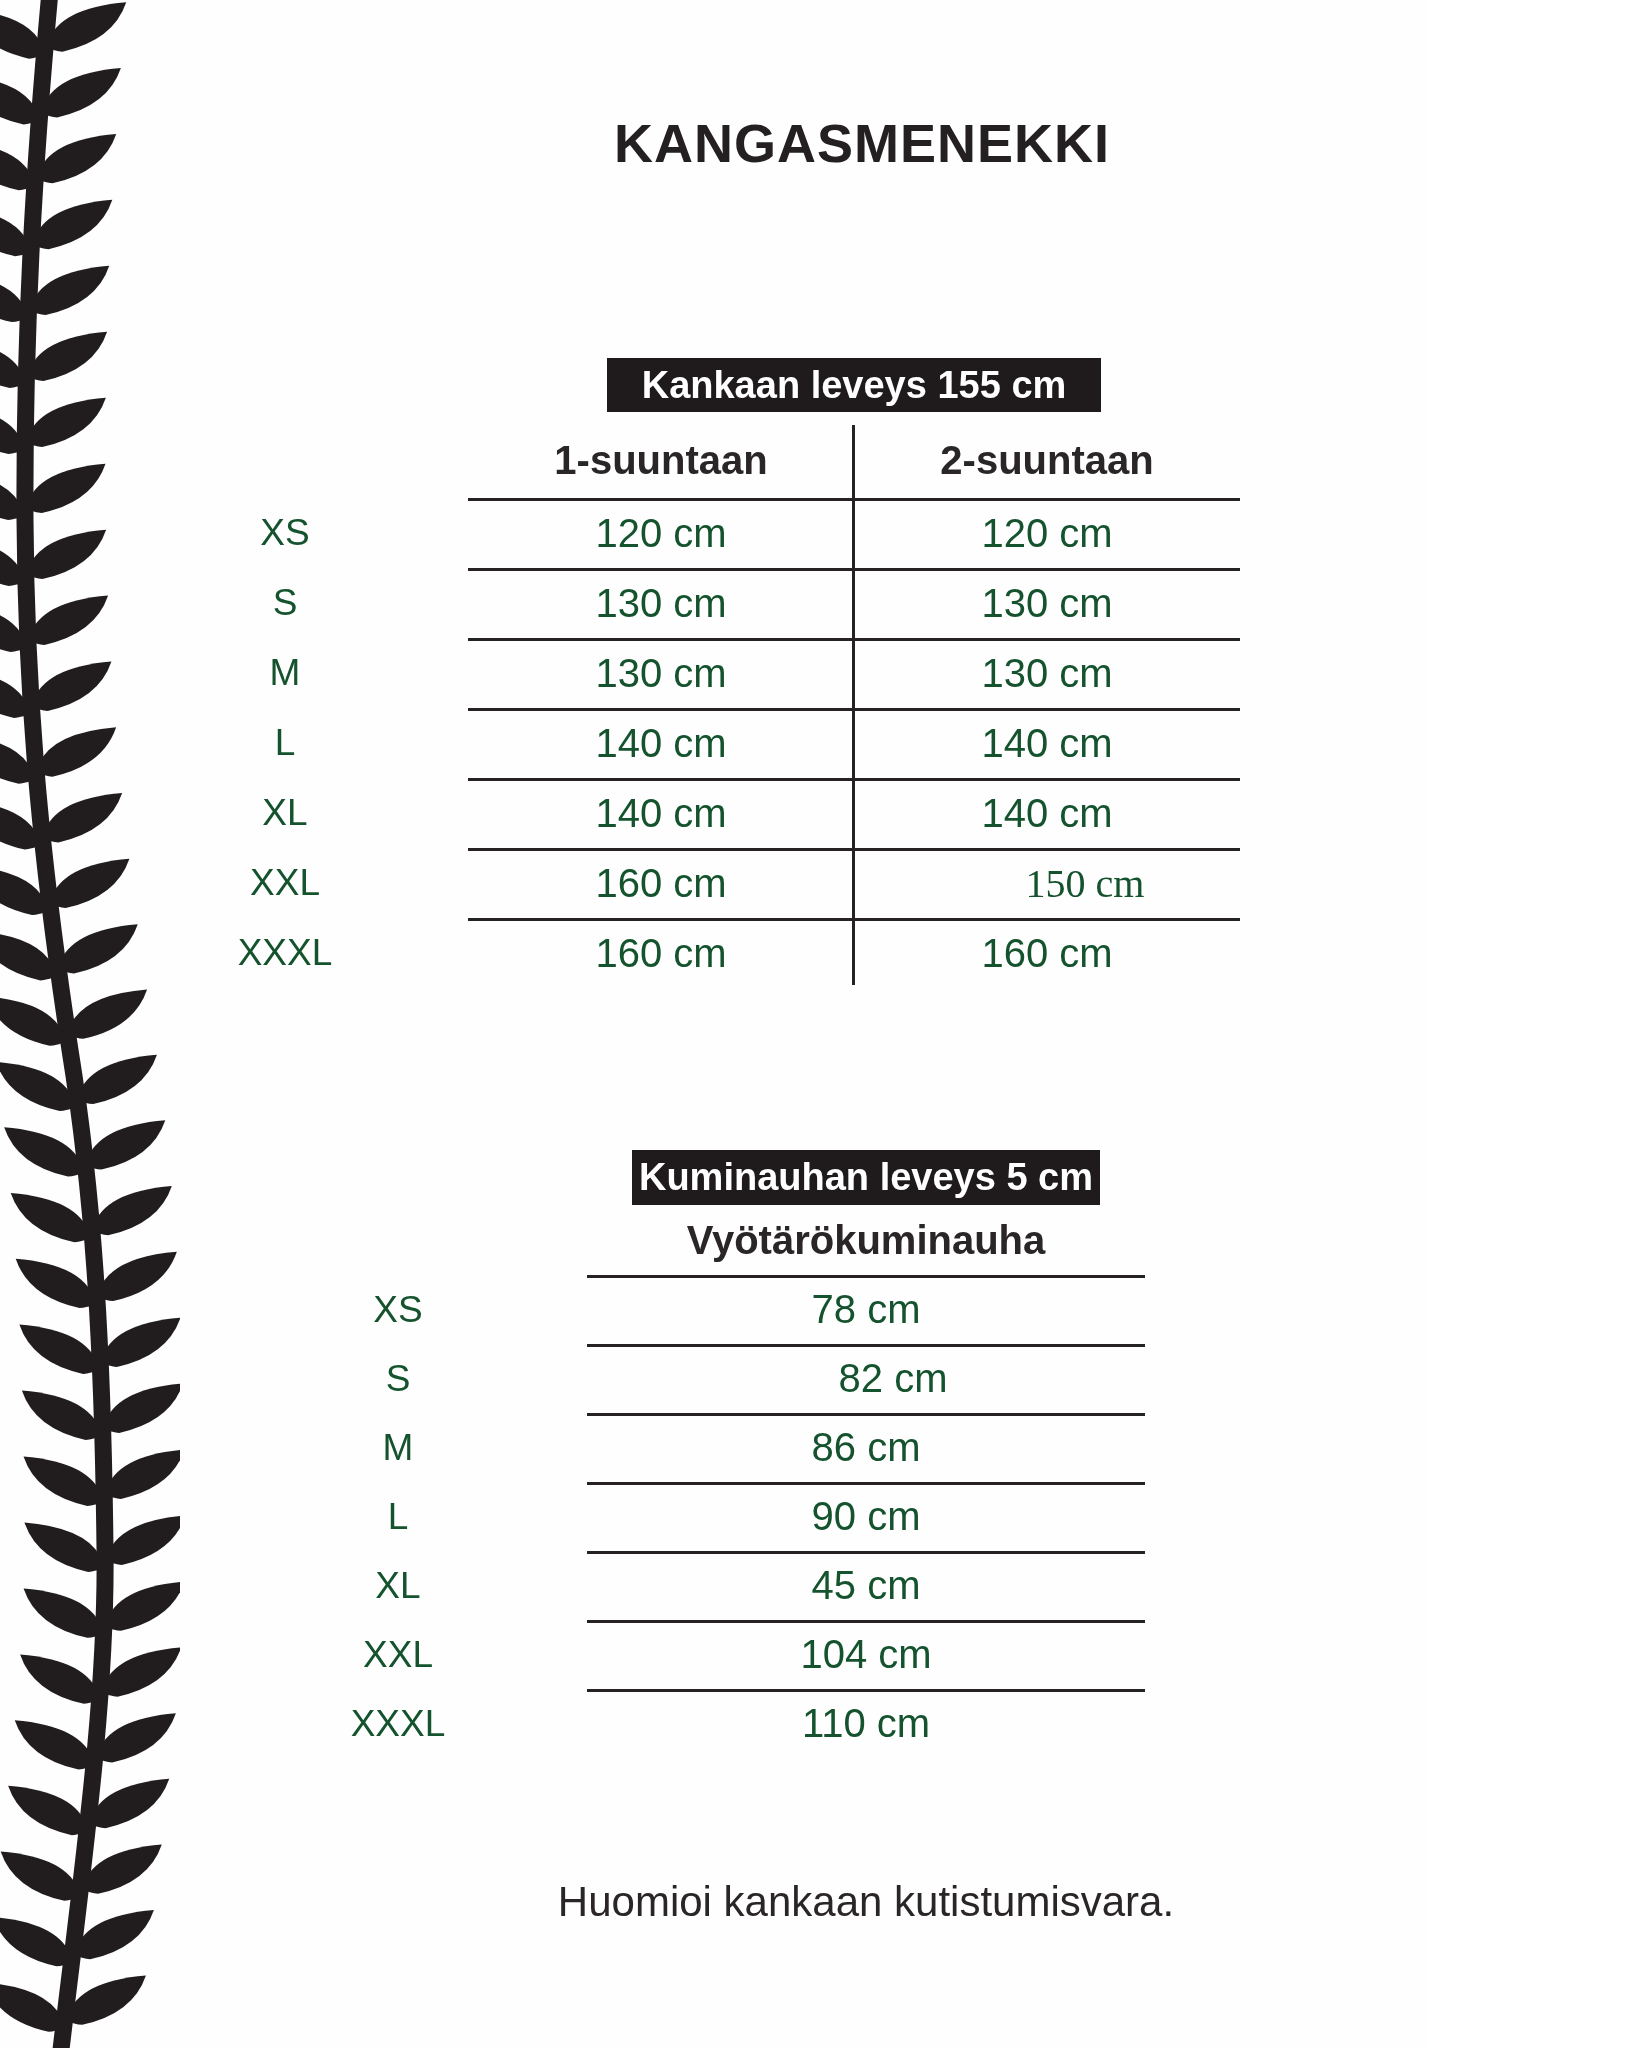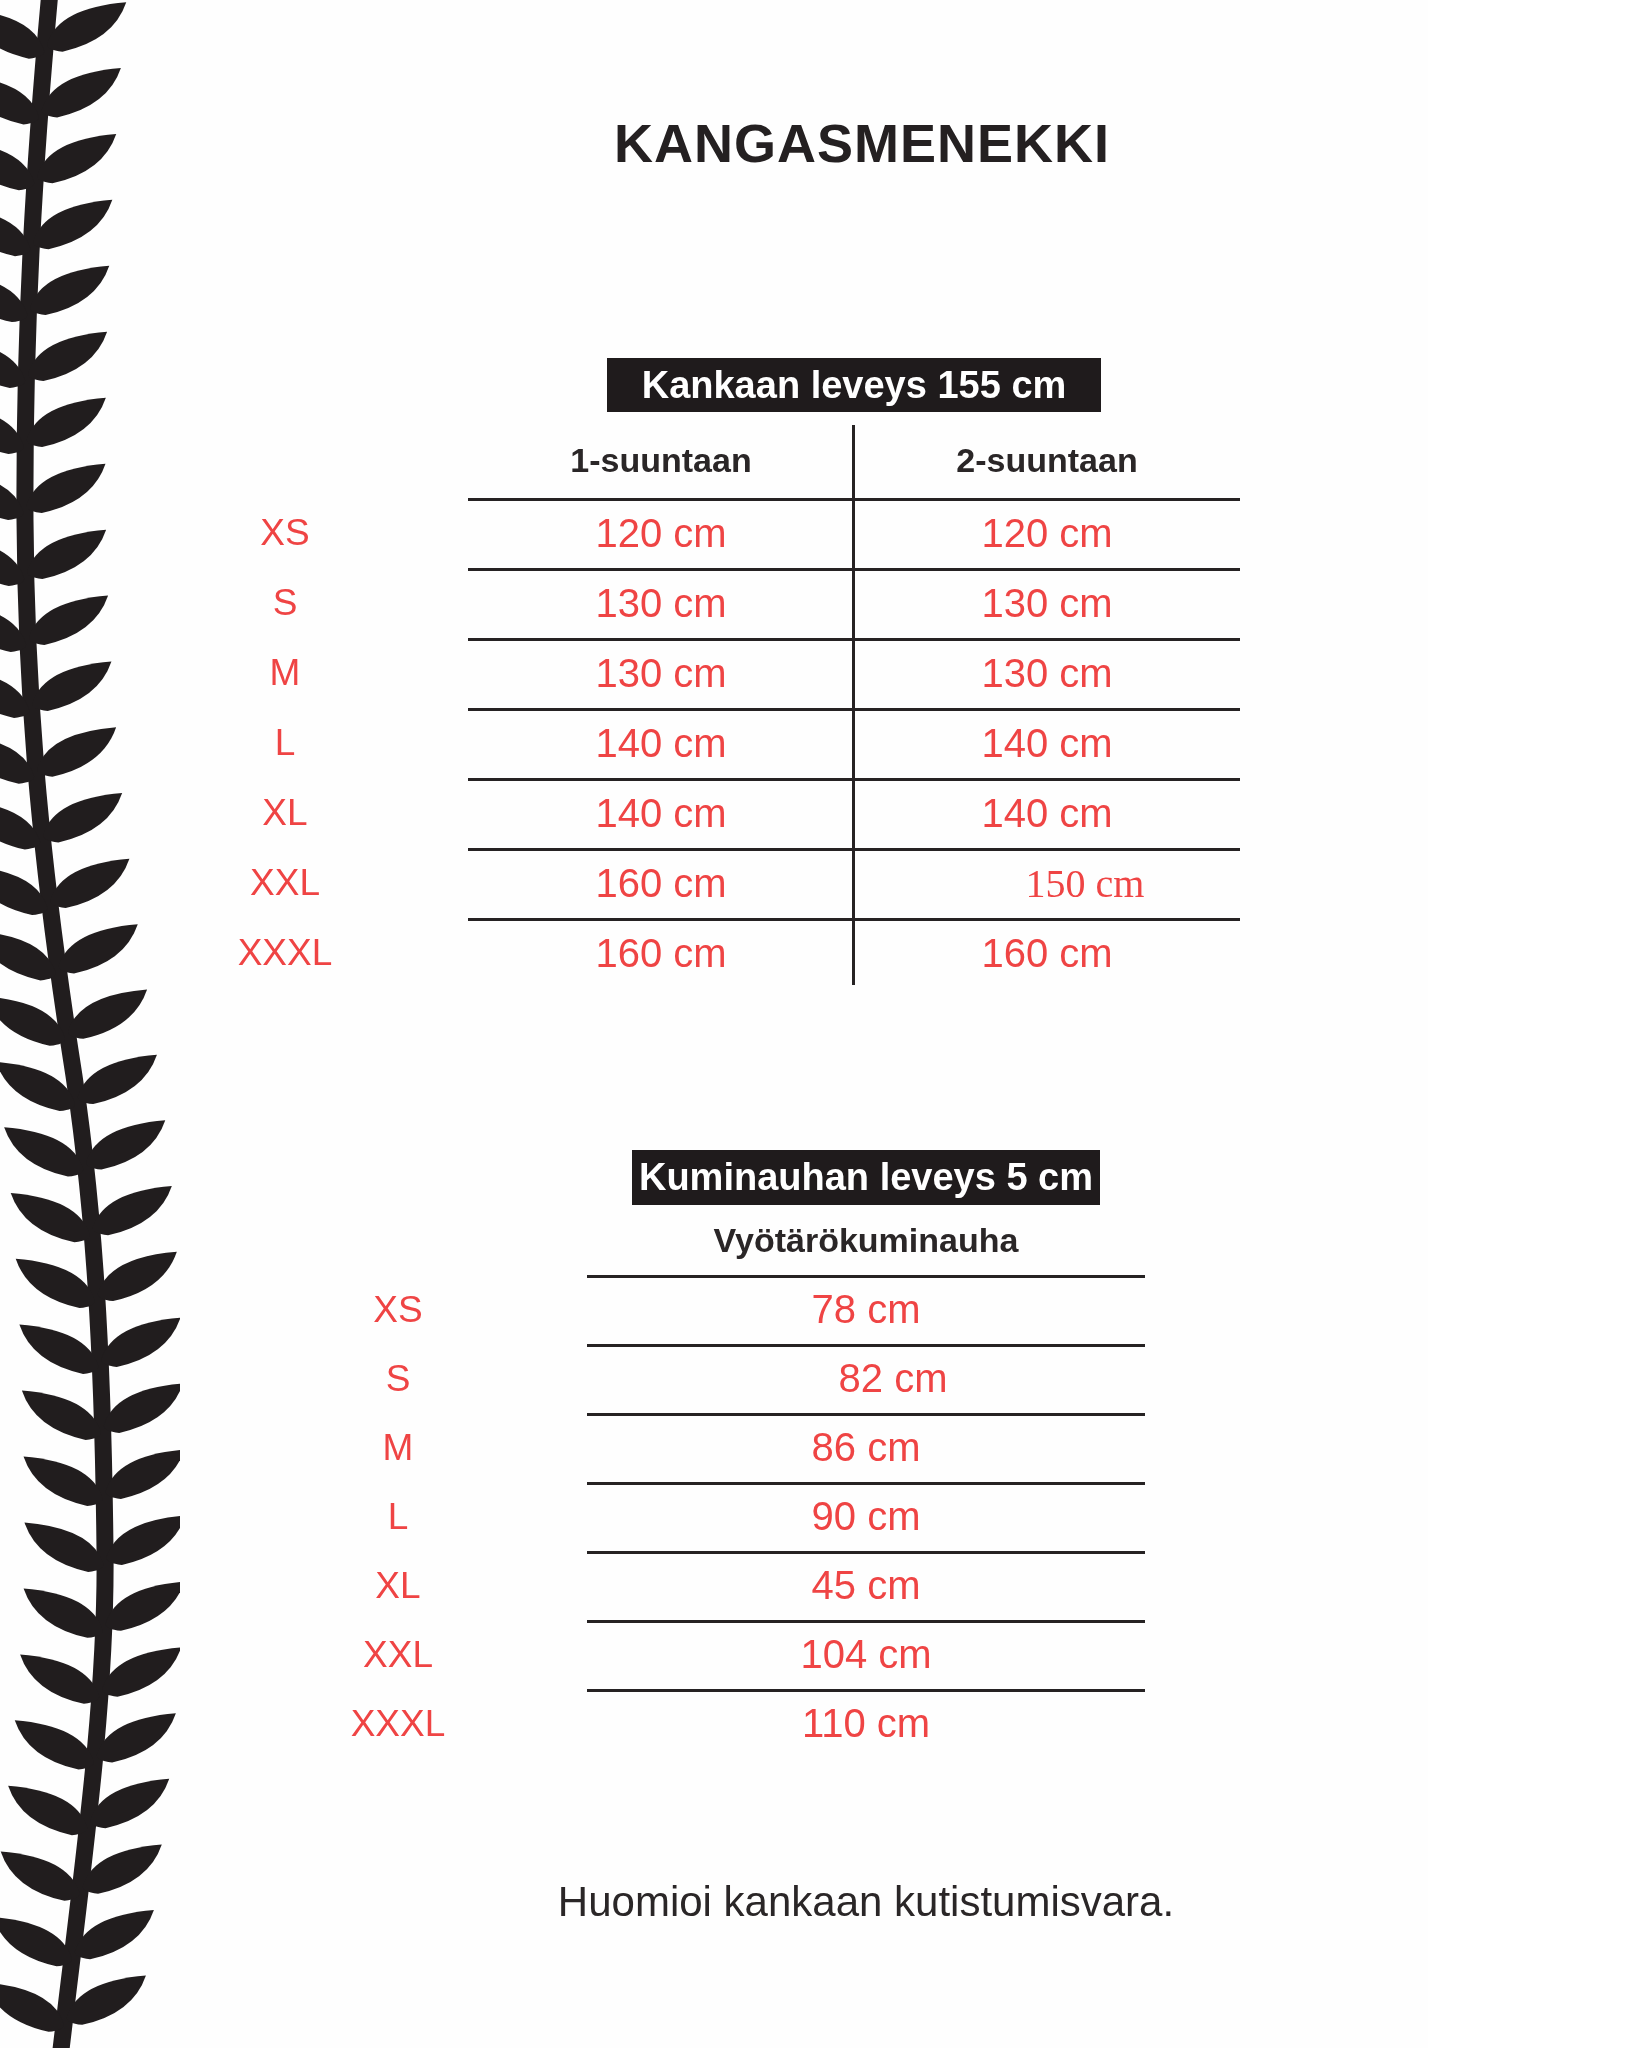--- a/index.html
+++ b/index.html
@@ -14,30 +14,30 @@
     text-align:center;font-size:54px;font-weight:700;letter-spacing:1px;color:#242021;
   }
   .tbl-label{
     position:absolute;background:#1f1b1c;color:#ffffff;
     font-size:38px;font-weight:600;
     display:flex;align-items:center;justify-content:center;white-space:nowrap;
   }
   .lbl1{left:607px;top:358px;width:494px;height:54px;}
   .lbl2{left:632px;top:1150px;width:468px;height:55px;}
   .hdr{
-    position:absolute;font-size:34px;font-weight:600;color:#2a2627;
+    position:absolute;font-size:40px;font-weight:600;color:#2a2627;
     display:flex;align-items:center;justify-content:center;white-space:nowrap;
   }
   .hdr1a{left:468px;top:422px;width:386px;height:76px;}
   .hdr1b{left:854px;top:422px;width:386px;height:76px;}
   .hdr2{left:587px;top:1208px;width:558px;height:64px;font-weight:700;}
   .hline{position:absolute;height:3px;background:#262223;}
   .vdiv{position:absolute;left:852px;top:425px;width:3px;height:560px;background:#262223;}
   .cell{
-    position:absolute;font-size:40px;color:#ef4444;
+    position:absolute;font-size:40px;color:#14532d;
     display:flex;align-items:center;justify-content:center;white-space:nowrap;
   }
   .size{font-size:37px;}
   .note{
     position:absolute;left:366px;top:1878px;width:1000px;
     text-align:center;font-size:42px;color:#2a2627;
   }
 </style>
 </head>
 <body>

